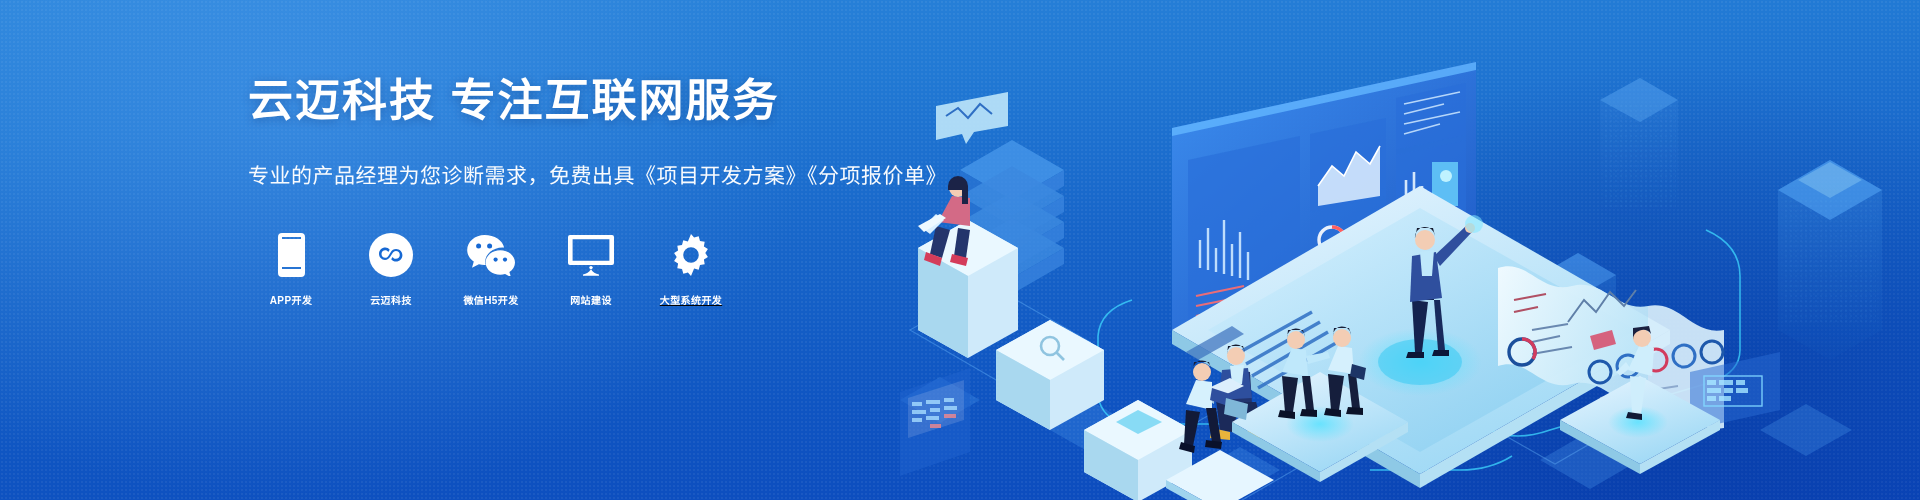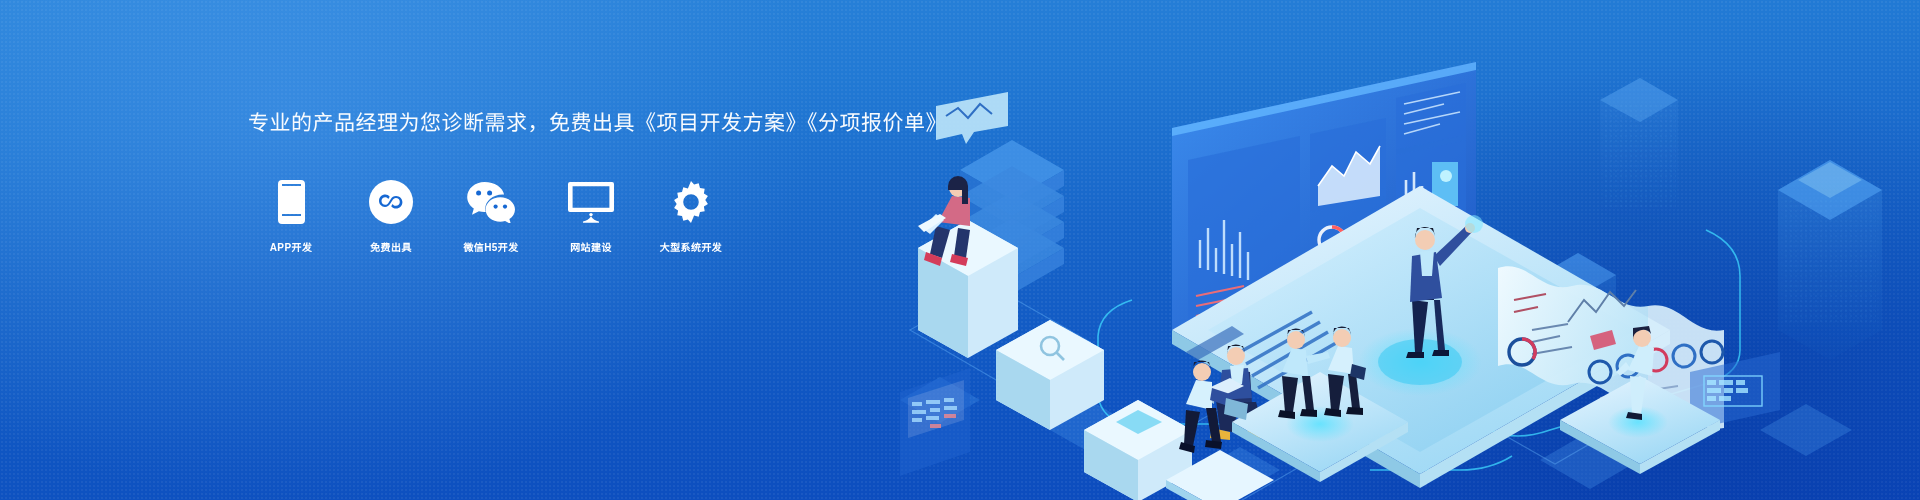--- a/index.html
+++ b/index.html
@@ -42,21 +42,21 @@
   .sub{
     margin:0;color:#ffffff;font-size:21px;line-height:1.92;
     letter-spacing:.5px;white-space:nowrap;font-weight:400;
     opacity:.97;
   }
   .sub-wrap{margin-top:29px;text-align:right;}
 
   
   .services{display:flex;align-items:flex-start;margin-top:36px;}
   .svc{display:flex;flex-direction:column;align-items:center;width:86px;margin-right:14px;cursor:pointer;}
-  .svc:last-child{margin-right:0;}
+  .svc:last-child{margin-right:0;text-decoration:underline;}
   .svc-ico{height:46px;display:flex;align-items:center;justify-content:center;}
   .svc-ico svg{display:block;fill:#ffffff;}
   .svc-label{
     margin-top:14px;color:#ffffff;font-size:10px;font-weight:700;
     white-space:nowrap;letter-spacing:.4px;
   }
 
   
   .illo{position:absolute;right:0;top:0;width:1020px;height:500px;z-index:4;}
   .illo svg{display:block;width:1020px;height:500px;}
@@ -405,20 +405,21 @@
         <g fill="#ff8b8b" opacity=".8">
           <rect x="44" y="414" width="12" height="4"></rect>
             <rect x="30" y="424" width="11" height="4"></rect>
         </g>
       </g>
     </svg>
   </div>
 
   <div class="copy">
 
+    <h1 class="headline">云迈科技 专注互联网服务</h1>
 
     <div class="sub-wrap">
       <p class="sub">专业的产品经理为您诊断需求，免费出具《项目开发方案》《分项报价单》</p>
     </div>
 
     <div class="services">
 
       <div class="svc">
         <span class="svc-ico">
           <svg width="27" height="44" viewBox="0 0 27 44">
@@ -431,21 +432,21 @@
         <span class="svc-label">APP开发</span>
       </div>
 
       <div class="svc">
         <span class="svc-ico">
           <svg width="44" height="44" viewBox="0 0 44 44">
             <circle cx="22" cy="22" r="22"></circle>
             <path d="M16.4 14.6c-3.6 0-6.4 2.7-6.4 6.2 0 3.4 2.6 6.1 6 6.1 2.3 0 4-1.2 5.2-3.1l2.1-3.4c.9-1.5 2-2.4 3.6-2.4 2.2 0 3.9 1.7 3.9 3.9s-1.7 3.9-3.9 3.9c-1.4 0-2.6-.7-3.3-1.9l-1.4 2.3c1.2 1.5 3 2.4 4.9 2.4 3.5 0 6.3-2.8 6.3-6.3 0-3.5-2.8-6.3-6.3-6.3-2.4 0-4.2 1.2-5.4 3.2l-2 3.3c-.9 1.4-1.9 2.3-3.5 2.3-2.1 0-3.7-1.6-3.7-3.7s1.6-3.8 3.7-3.8c1.3 0 2.4.6 3.1 1.7l1.4-2.3c-1.1-1.3-2.7-2.1-4.3-2.1z" fill="#1668d3"></path>
           </svg>
         </span>
-        <span class="svc-label">免费出具</span>
+        <span class="svc-label">云迈科技</span>
       </div>
 
       <div class="svc">
         <span class="svc-ico">
           <svg width="50" height="42" viewBox="0 0 50 42">
             <path d="M18.5 1C9 1 1.2 7.7 1.2 16c0 4.7 2.6 8.9 6.6 11.6L6 33.8l6.9-3.5c1.8.5 3.7.8 5.6.8h1.2c-.3-1-.5-2.1-.5-3.2 0-8 7.7-14.5 17.2-14.5.6 0 1.1 0 1.7.1C36.7 6.3 28.5 1 18.5 1z"></path>
             <circle cx="12.6" cy="12" r="2.5" fill="#1668d3"></circle>
             <circle cx="23.6" cy="12" r="2.5" fill="#1668d3"></circle>
             <path d="M49 28.5c0-6.8-6.6-12.3-14.7-12.3S19.6 21.7 19.6 28.5 26.2 40.8 34.3 40.8c1.7 0 3.3-.2 4.8-.7l5.8 3-1.5-5.1c3.4-2.2 5.6-5.6 5.6-9.5z"></path>
             <circle cx="29.6" cy="25.6" r="2.1" fill="#1668d3"></circle>

